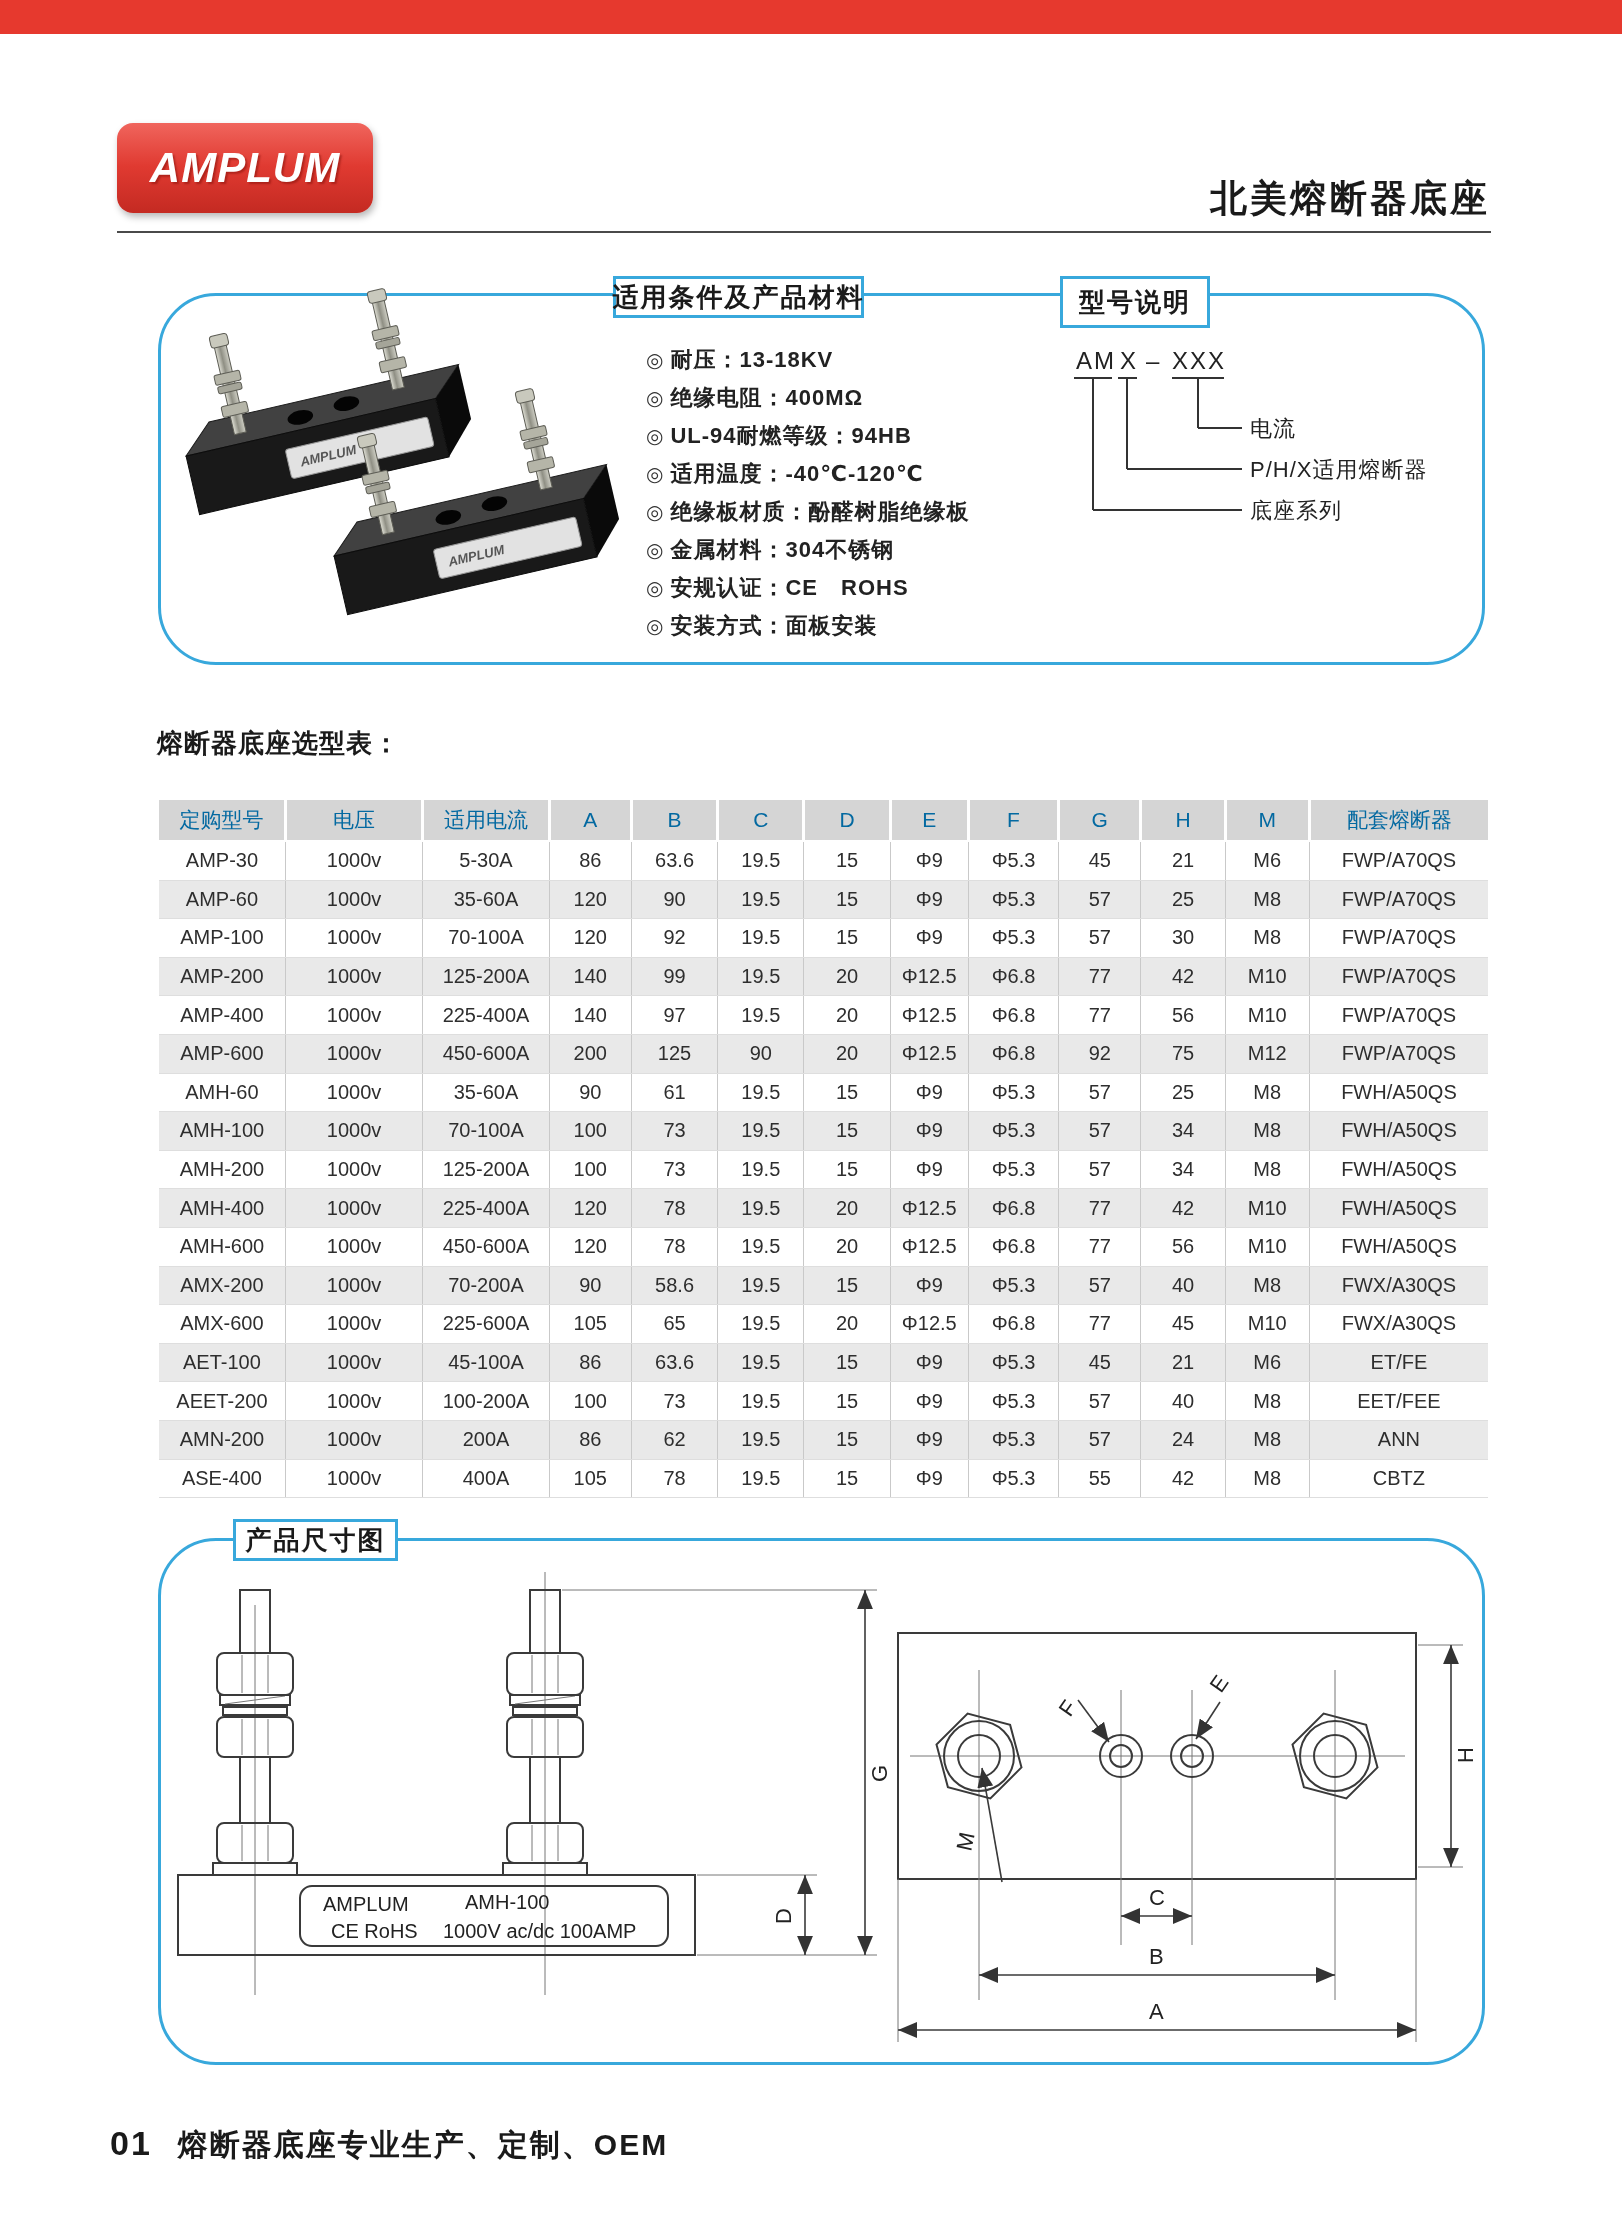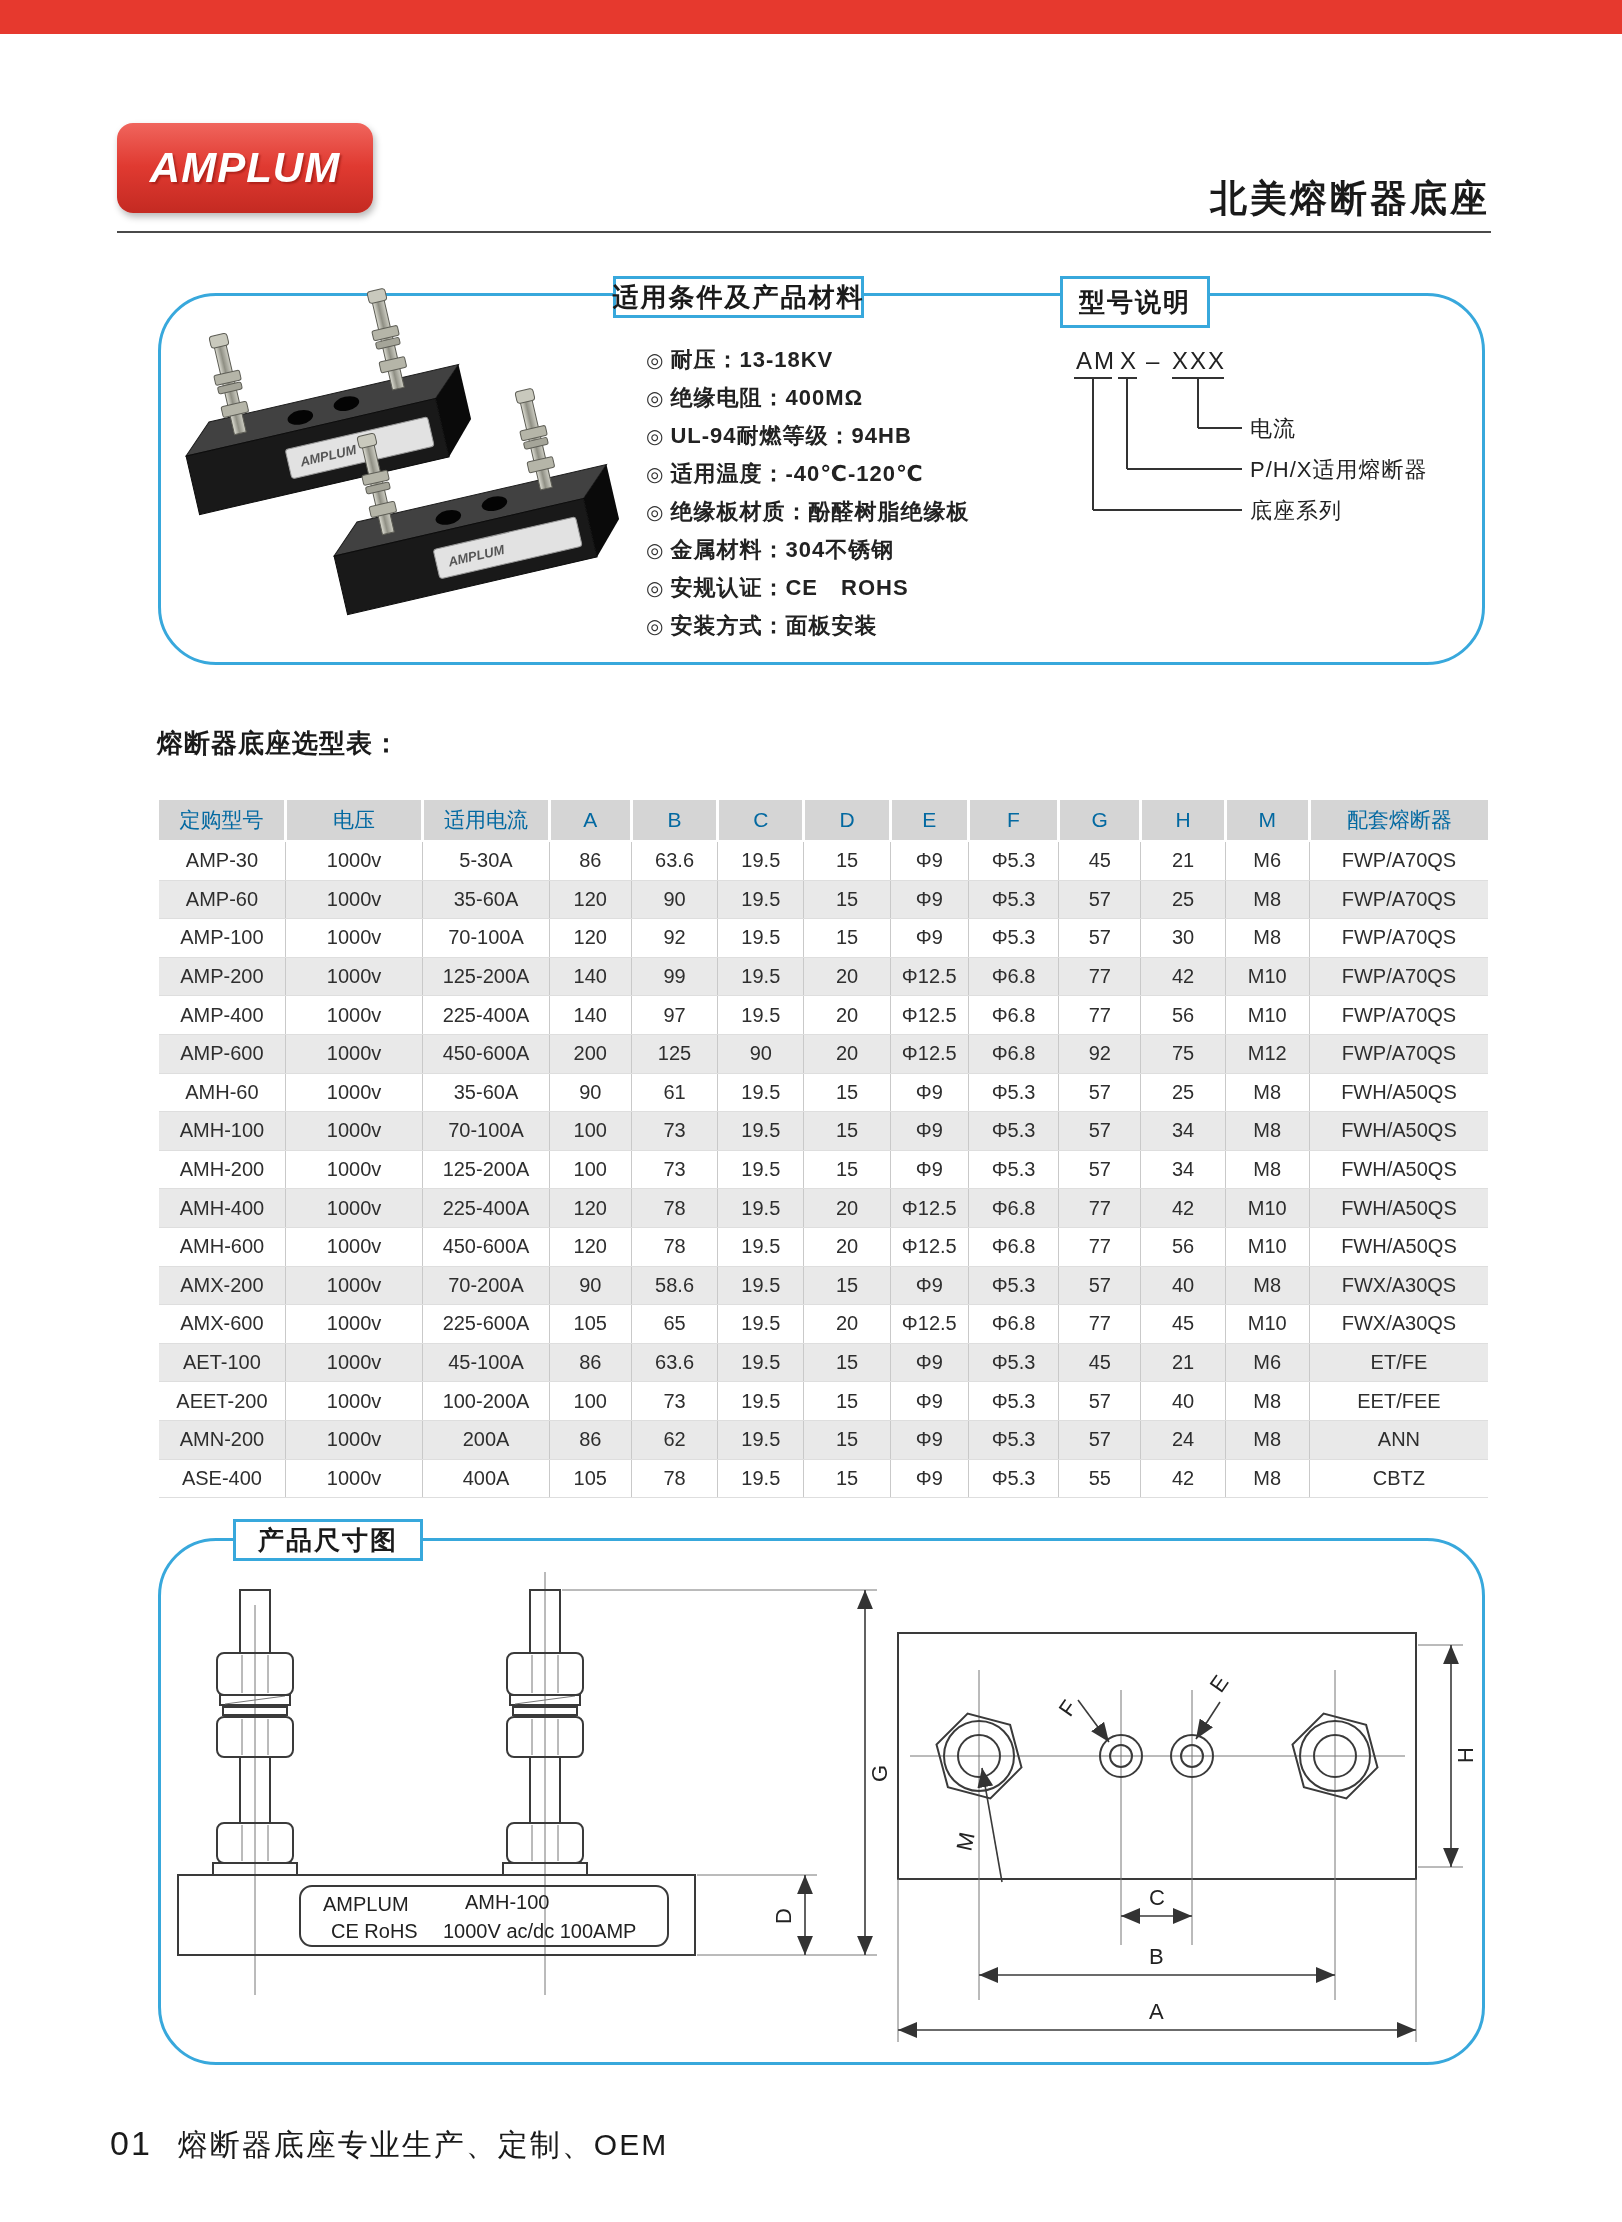--- a/index.html
+++ b/index.html
@@ -24,21 +24,21 @@
   
   .panel{position:absolute;border:3px solid #38a8dc;border-radius:58px;background:#fff;box-sizing:border-box;}
   #panel-top{left:158px;top:293px;width:1327px;height:372px;}
   #panel-dims{left:158px;top:1538px;width:1327px;height:527px;}
 
   .tag{position:absolute;border:3px solid #38a8dc;background:#fff;z-index:3;box-sizing:border-box;
        display:flex;align-items:center;justify-content:center;font-weight:bold;font-size:26px;
        letter-spacing:2px;white-space:nowrap;}
   #tag-cond{left:613px;top:276px;width:251px;height:42px;}
   #tag-model{left:1060px;top:276px;width:150px;height:52px;}
-  #tag-dims{left:233px;top:1519px;width:190px;height:42px;}
+  #tag-dims{left:233px;top:1519px;width:165px;height:42px;}
 
   
   .cond-list{position:absolute;left:646px;top:341px;margin:0;padding:0;list-style:none;z-index:2;}
   .cond-list li{height:38px;display:flex;align-items:center;font-size:22px;font-weight:bold;color:#222;
        letter-spacing:1px;white-space:nowrap;}
   .cond-list .bullet{margin-right:6px;font-size:20px;color:#333;}
 
   
   svg{position:absolute;overflow:visible;}
   .dline{stroke:#3a3a3a;stroke-width:2;fill:none;}
@@ -51,21 +51,21 @@
   table.sel{position:absolute;left:159px;top:800px;width:1329px;border-collapse:collapse;
        table-layout:fixed;font-size:20px;color:#2e2e2e;}
   table.sel th{background:#d5d5d5;font-weight:normal;font-size:21px;color:#0369a1;height:38px;
        border-right:3px solid #fff;border-bottom:2px solid #fff;}
   table.sel td{height:37.6px;text-align:center;border-right:1px solid #c9c9c9;border-bottom:1px solid #dedede;
        padding:0;white-space:nowrap;}
   table.sel tr:nth-child(even) td{background:#e9e9e9;}
   table.sel th:last-child,table.sel td:last-child{border-right:none;}
 
   
-  .footer{position:absolute;left:110px;top:2124px;display:flex;align-items:baseline;gap:26px;font-weight:normal;}
+  .footer{position:absolute;left:110px;top:2124px;display:flex;align-items:baseline;gap:26px;font-weight:bold;}
   .footer .pnum{font-size:34px;letter-spacing:2px;}
   .footer .ftext{font-size:30px;letter-spacing:2px;}
 </style>
 </head>
 <body>
 
 <div class="page">
 
   <div class="topbar"></div>
 

